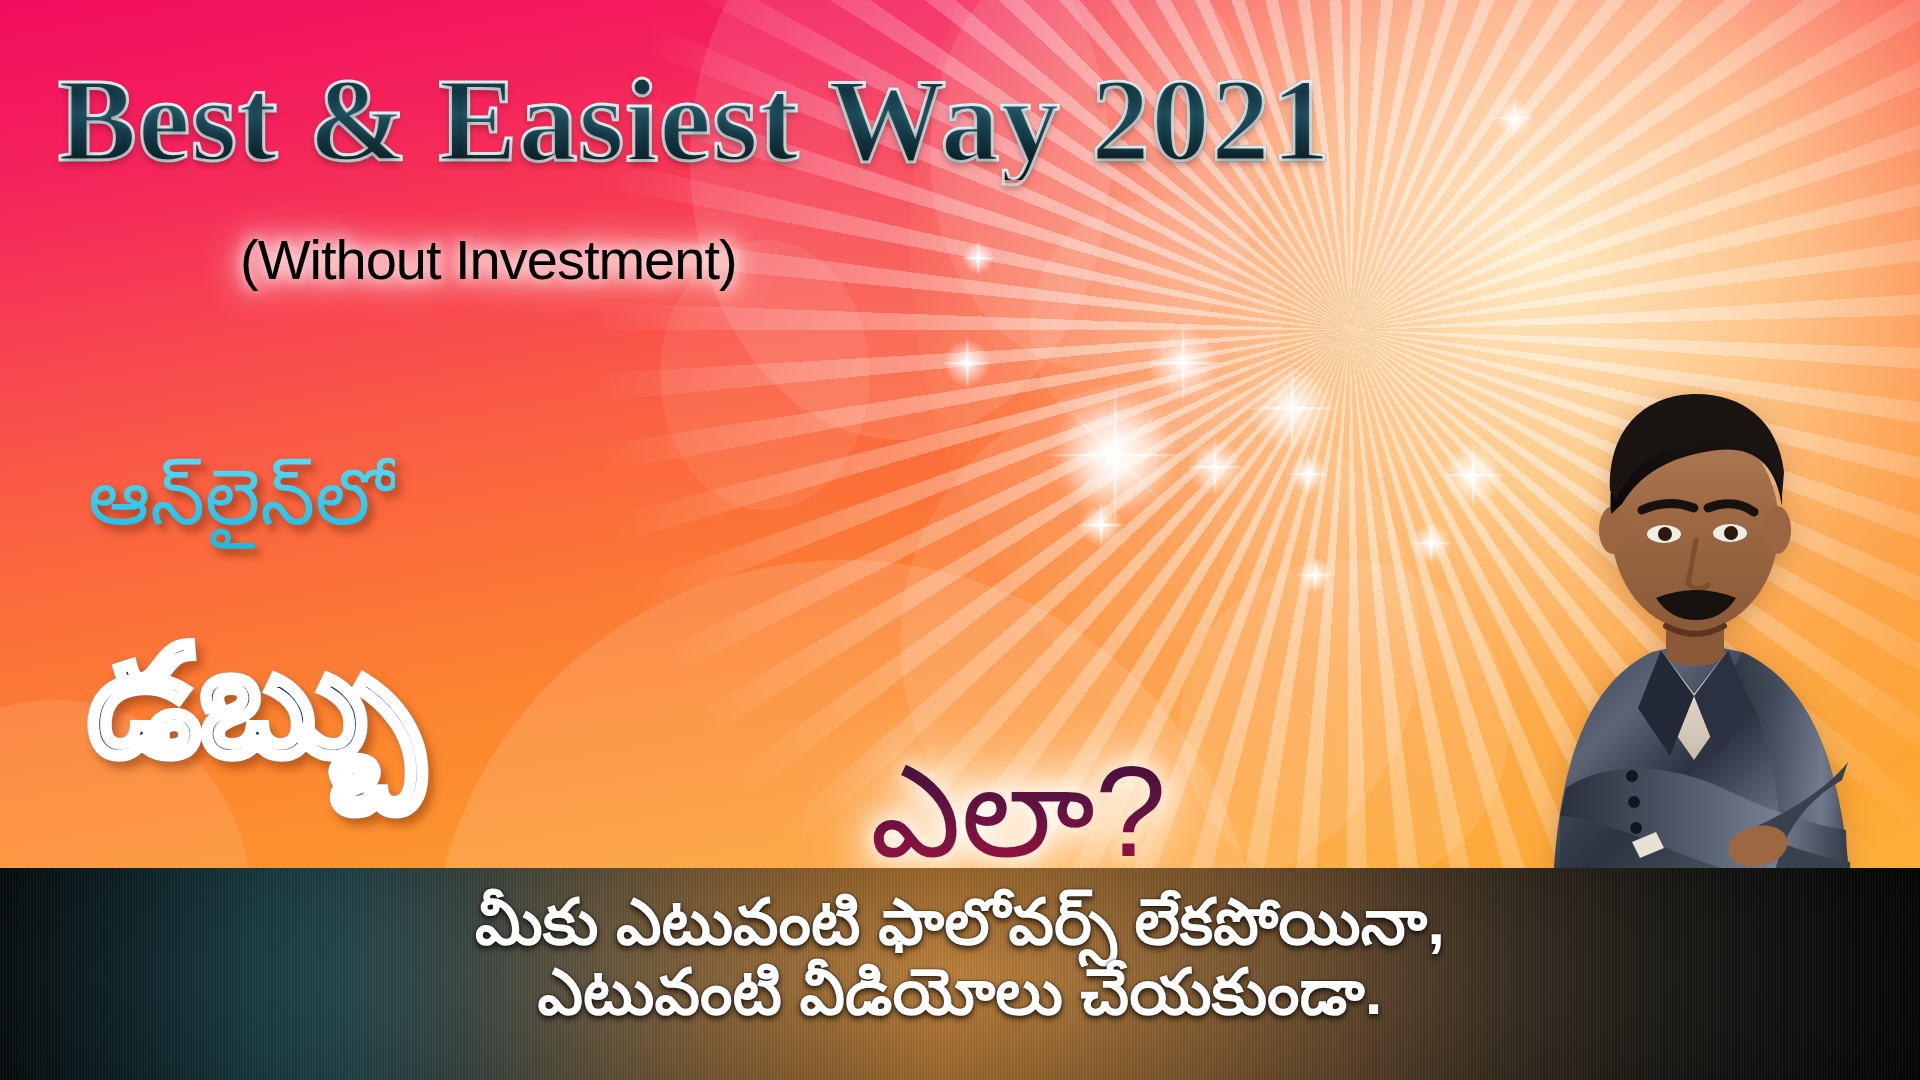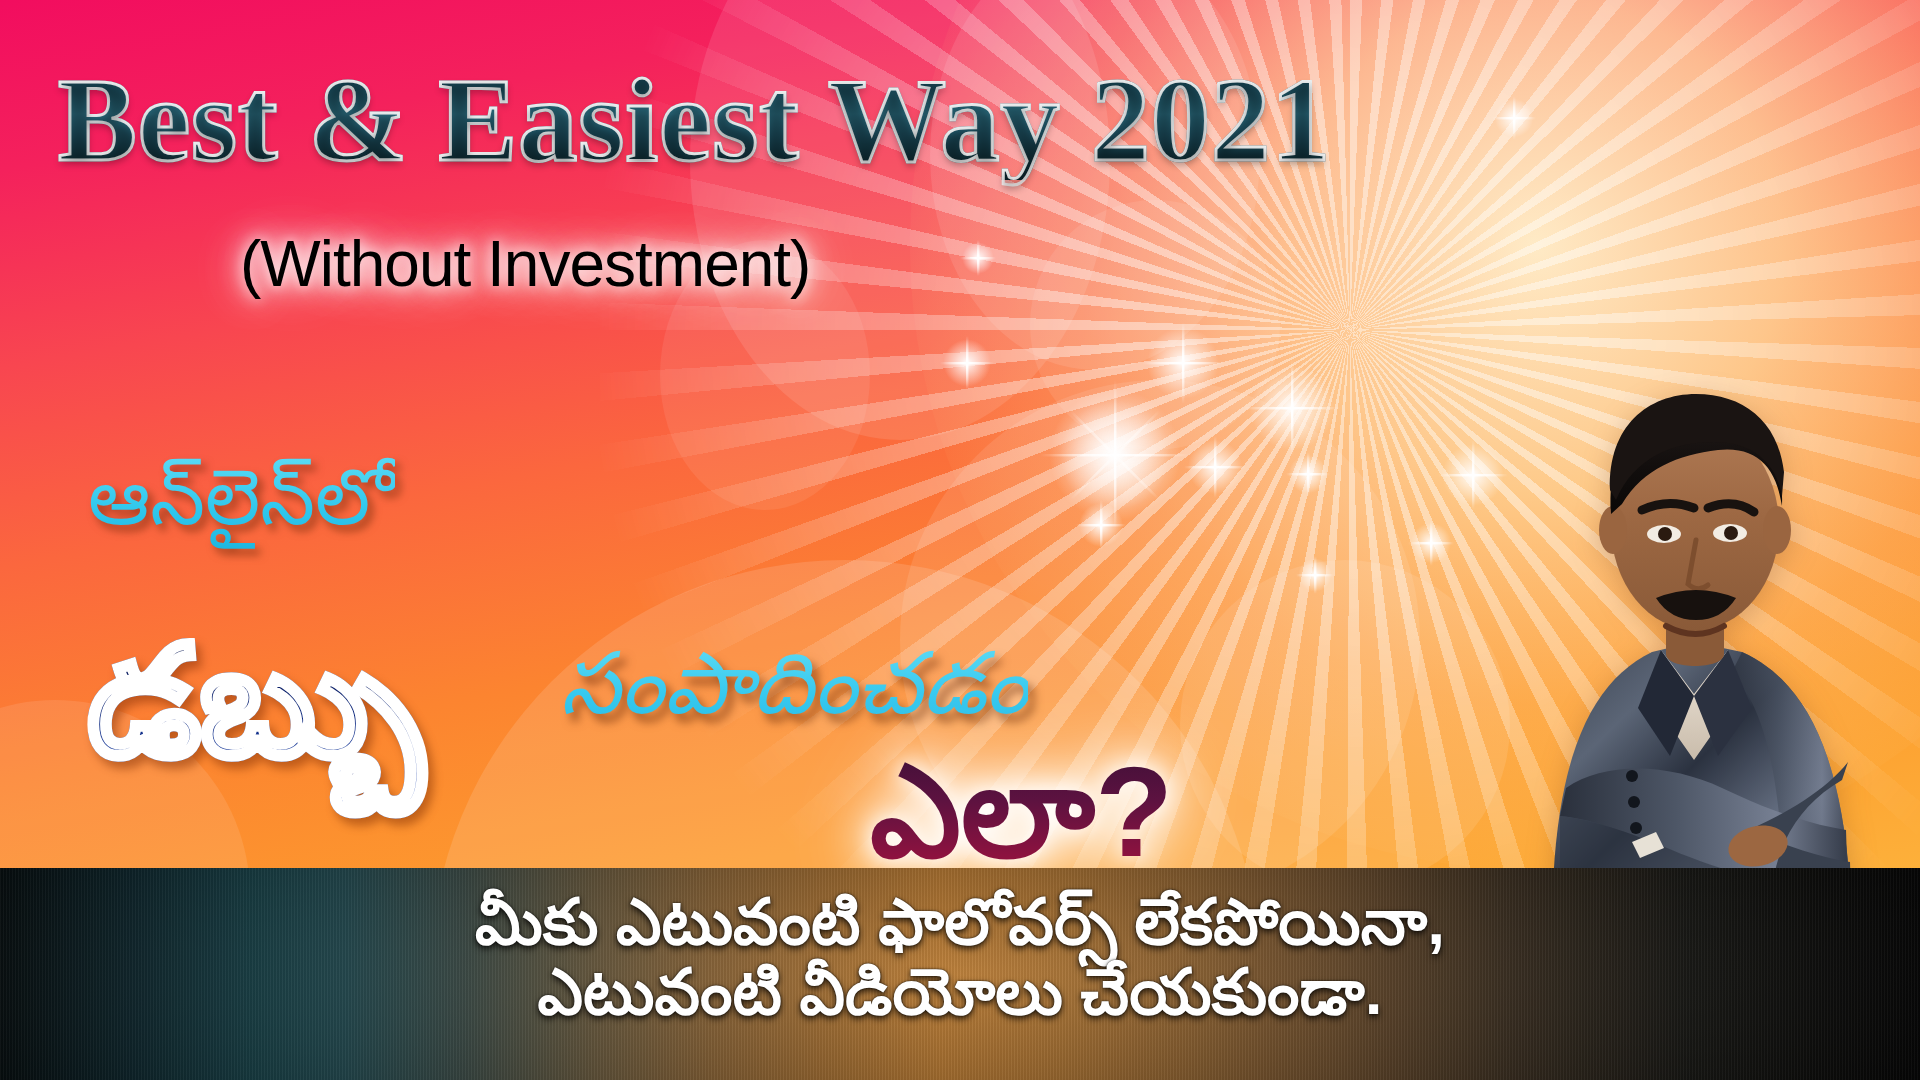--- a/index.html
+++ b/index.html
@@ -65,21 +65,21 @@
     -webkit-background-clip:text;background-clip:text;color:transparent;
     -webkit-text-stroke:3px rgba(255,255,255,.92);
     paint-order:stroke fill;
     text-shadow:0 4px 7px rgba(0,0,0,.30);
     white-space:nowrap;}
   .t-headline-stroke{position:absolute;left:58px;top:62px;width:1480px;
     font-family:"Liberation Serif",serif;font-weight:700;font-size:118px;line-height:1;letter-spacing:1px;
     color:transparent;-webkit-text-stroke:6px #ffffff;white-space:nowrap;z-index:-1;}
 
   .t-sub{position:absolute;left:240px;top:232px;width:1180px;
-    font-family:"Liberation Sans",sans-serif;font-weight:400;font-size:64px;line-height:1;
+    font-family:"Liberation Sans",sans-serif;font-weight:400;font-size:56px;line-height:1;
     color:#000;white-space:nowrap;letter-spacing:-1px;
     text-shadow:
       0 0 14px rgba(255,255,255,.98),0 0 26px rgba(255,255,255,.95),
       0 0 38px rgba(255,255,255,.85),0 0 54px rgba(255,255,255,.6);}
 
   .tel{font-family:"Liberation Sans",sans-serif;position:absolute;white-space:nowrap;}
 
   .t-online{left:88px;top:452px;font-size:78px;font-weight:400;
     background:linear-gradient(180deg,#5ddcf5 0%,#2ec6ec 55%,#18b2dd 100%);
     -webkit-background-clip:text;background-clip:text;color:transparent;
@@ -95,21 +95,21 @@
     background:linear-gradient(180deg,#081545 0%,#0d2066 32%,#14379b 66%,#1b4bbd 100%);
     -webkit-background-clip:text;background-clip:text;color:transparent;
     -webkit-text-stroke:7px #fff;paint-order:stroke fill;
     filter:drop-shadow(5px 7px 5px rgba(120,40,0,.45));}
 
   .t-sampadinchadam{left:560px;top:634px;font-size:86px;font-weight:400;font-style:italic;
     background:linear-gradient(180deg,#63ddf5 0%,#37c9ef 50%,#22b6e0 100%);
     -webkit-background-clip:text;background-clip:text;color:transparent;
     filter:drop-shadow(6px 8px 5px rgba(90,30,0,.55));}
 
-  .t-ela{left:870px;top:738px;font-size:128px;font-weight:700;
+  .t-ela{left:870px;top:738px;font-size:128px;font-weight:400;
     background:linear-gradient(180deg,#3a0f36 0%,#5c1240 34%,#8d123f 66%,#b8123c 100%);
     -webkit-background-clip:text;background-clip:text;color:transparent;
     filter:
       drop-shadow(0 0 10px rgba(255,255,255,1))
       drop-shadow(0 0 20px rgba(255,255,255,.95))
       drop-shadow(0 0 34px rgba(255,255,255,.75));}
 
   
   .bottombar{position:absolute;left:0;bottom:0;width:1920px;height:212px;overflow:hidden;
     background:
@@ -242,21 +242,20 @@
     </svg>
   </div>
 
   <div class="t-headline-stroke">Best &amp; Easiest Way 2021</div>
   <div class="t-headline">Best &amp; Easiest Way 2021</div>
 
   <div class="t-sub">(Without Investment)</div>
 
   <div class="tel t-online">ఆన్‌లైన్‌లో</div>
   <div class="tel t-dabbu">డబ్బు</div>
-  <div class="tel t-sampadinchadam">సంపాదించడం</div>
   <div class="tel t-ela">ఎలా?</div>
 
   <div class="bottombar">
     <div class="grain"></div>
     <div class="vig"></div>
     <div class="bb-line bb-l1">మీకు ఎటువంటి ఫాలోవర్స్ లేకపోయినా,</div>
     <div class="bb-line bb-l2">ఎటువంటి వీడియోలు చేయకుండా.</div>
   </div>
 
 </div>

